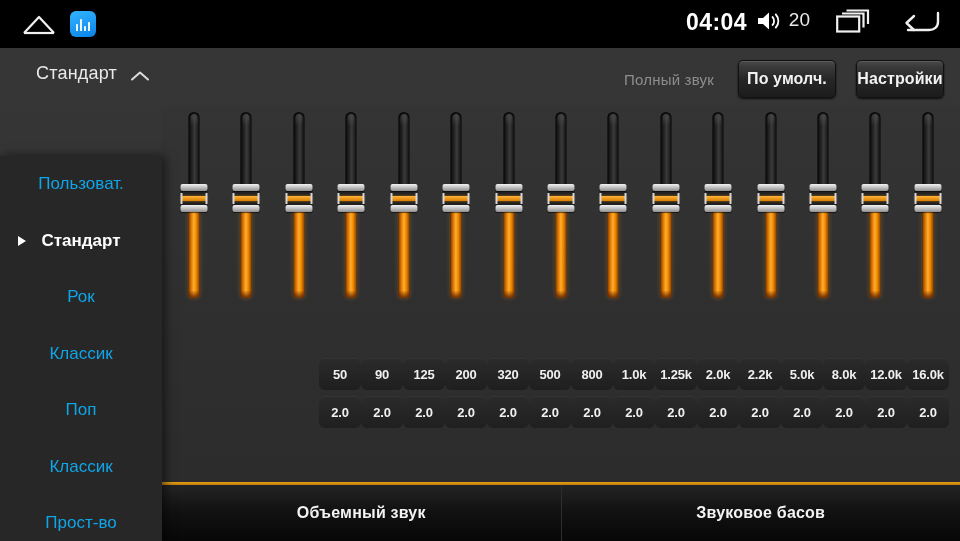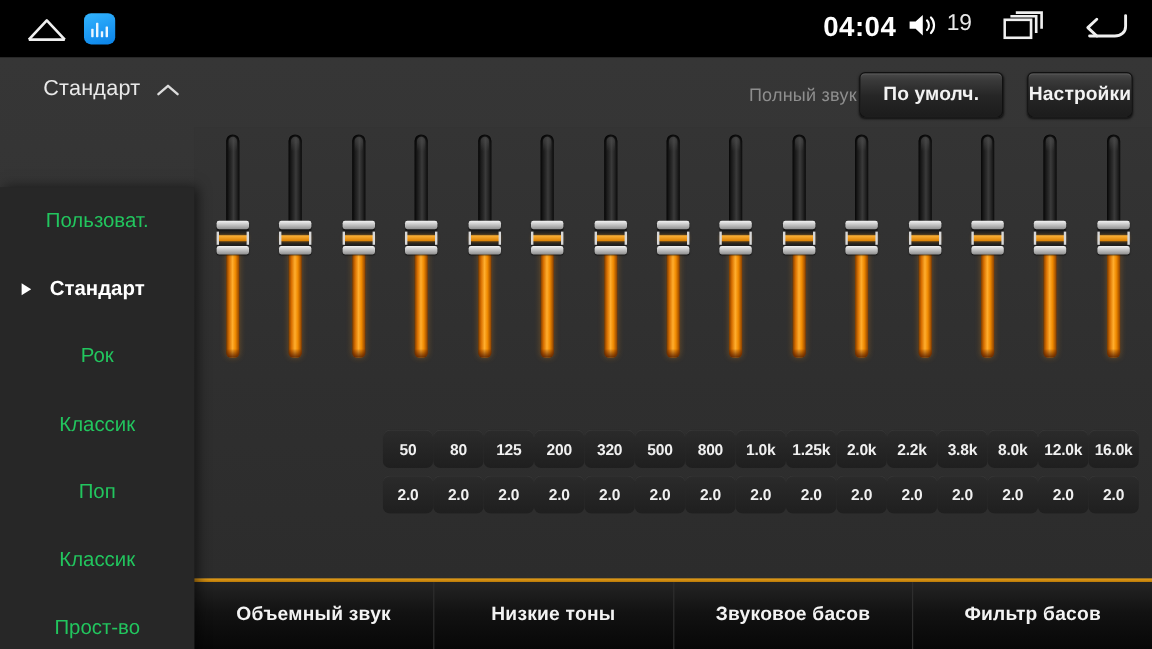--- a/index.html
+++ b/index.html
@@ -75,21 +75,21 @@
   .hdr-btn{
     position:absolute; top:12px; height:38px;
     border-radius:5px;
     background:linear-gradient(180deg,#4a4a4a 0%,#3a3a3a 16%,#262626 52%,#1c1c1c 100%);
     border:1px solid #111;
     box-shadow:0 1px 2px rgba(0,0,0,.75), inset 0 1px 0 rgba(255,255,255,.10);
     color:#f2f2f2; font-size:16px; font-weight:bold;
     display:flex; align-items:center; justify-content:center;
     cursor:pointer; letter-spacing:.1px;
   }
-  #btn-default{ right:124px; width:120px; }
+  #btn-default{ right:124px; width:98px; }
   #btn-settings{ right:16px; width:88px; }
 
   
   #eq-panel{
     position:absolute; left:162px; top:58px; width:798px; height:376px;
     background:#303030;
     background-image:linear-gradient(180deg,#343434 0%,#2f2f2f 55%,#2c2c2c 100%);
   }
 
   #sliders{
@@ -204,21 +204,21 @@
   #dropdown{
     position:absolute; left:0; top:108px; width:162px; height:433px;
     background:#272727;
     box-shadow:3px 0 10px rgba(0,0,0,.55);
     z-index:30;
     overflow:hidden;
   }
   .dd-item{
     height:56.5px; display:flex; align-items:center;
     padding-left:20px; position:relative;
-    color:#22c55e; font-size:17px; cursor:pointer;
+    color:#0ea5e9; font-size:17px; cursor:pointer;
   }
   .dd-item .dd-label{ width:122px; text-align:center; }
   .dd-item.selected{ color:#ffffff; font-weight:bold; }
   .dd-item .marker{
     position:absolute; left:18px; width:0; height:0;
     border-left:8px solid #ffffff;
     border-top:5.5px solid transparent;
     border-bottom:5.5px solid transparent;
     display:none;
   }
@@ -247,21 +247,21 @@
 
   <div id="sb-right">
     <div id="sb-clock">04:04</div>
     <div class="spk">
       <svg width="26" height="24" viewBox="0 0 26 24">
         <path d="M2 9 L7 9 L13 3.5 L13 20.5 L7 15 L2 15 Z" fill="#ffffff"></path>
         <path d="M16.5 8 C18.6 10 18.6 14 16.5 16" fill="none" stroke="#ffffff" stroke-width="1.8" stroke-linecap="round"></path>
         <path d="M19.8 5.5 C23.2 9 23.2 15 19.8 18.5" fill="none" stroke="#ffffff" stroke-width="1.8" stroke-linecap="round"></path>
       </svg>
     </div>
-    <div id="sb-vol">19</div>
+    <div id="sb-vol">20</div>
     <div class="sb-recents">
       <svg width="34" height="24" viewBox="0 0 34 24">
         <rect x="1.2" y="7.5" width="22" height="15" fill="none" stroke="#f0f0f0" stroke-width="2.2"></rect>
         <path d="M6 4.5 L27.5 4.5 L27.5 18.5" fill="none" stroke="#f0f0f0" stroke-width="2.2"></path>
         <path d="M10.5 1.5 L32 1.5 L32 15" fill="none" stroke="#f0f0f0" stroke-width="2.2"></path>
       </svg>
     </div>
     <div class="sb-back">
       <svg width="40" height="26" viewBox="0 0 40 26">
         <path d="M38 4 L38 13 C38 18 34 21 29 21 L8 21" fill="none" stroke="#f0f0f0" stroke-width="2.4" stroke-linecap="round" stroke-linejoin="round"></path>
@@ -421,31 +421,31 @@
           <div class="trk-fill"></div>
           <div class="thumb">
             <div class="cap top"></div>
             <div class="mid"></div>
             <div class="cap bot"></div>
           </div>
         </div>
       </div>
     <div class="chip-row" id="freq-row">
         <div class="chip">50</div>
-        <div class="chip">80</div>
+        <div class="chip">90</div>
         <div class="chip">125</div>
         <div class="chip">200</div>
         <div class="chip">320</div>
         <div class="chip">500</div>
         <div class="chip">800</div>
         <div class="chip">1.0k</div>
         <div class="chip">1.25k</div>
         <div class="chip">2.0k</div>
         <div class="chip">2.2k</div>
-        <div class="chip">3.8k</div>
+        <div class="chip">5.0k</div>
         <div class="chip">8.0k</div>
         <div class="chip">12.0k</div>
         <div class="chip">16.0k</div>
       </div>
     <div class="chip-row" id="gain-row">
         <div class="chip">2.0</div>
         <div class="chip">2.0</div>
         <div class="chip">2.0</div>
         <div class="chip">2.0</div>
         <div class="chip">2.0</div>
@@ -460,23 +460,21 @@
         <div class="chip">2.0</div>
         <div class="chip">2.0</div>
       </div>
   </div>
 
   <div id="orange-rule"></div>
   <div id="left-gutter"></div>
 
   <div id="tabs">
       <div class="tab">Объемный звук</div>
-      <div class="tab">Низкие тоны</div>
       <div class="tab">Звуковое басов</div>
-      <div class="tab">Фильтр басов</div>
     </div>
 
   <div id="dropdown">
       <div class="dd-item">
         <span class="dd-label">Пользоват.</span>
       </div>
       <div class="dd-item selected">
         <span class="marker"></span>
         <span class="dd-label">Стандарт</span>
       </div>

